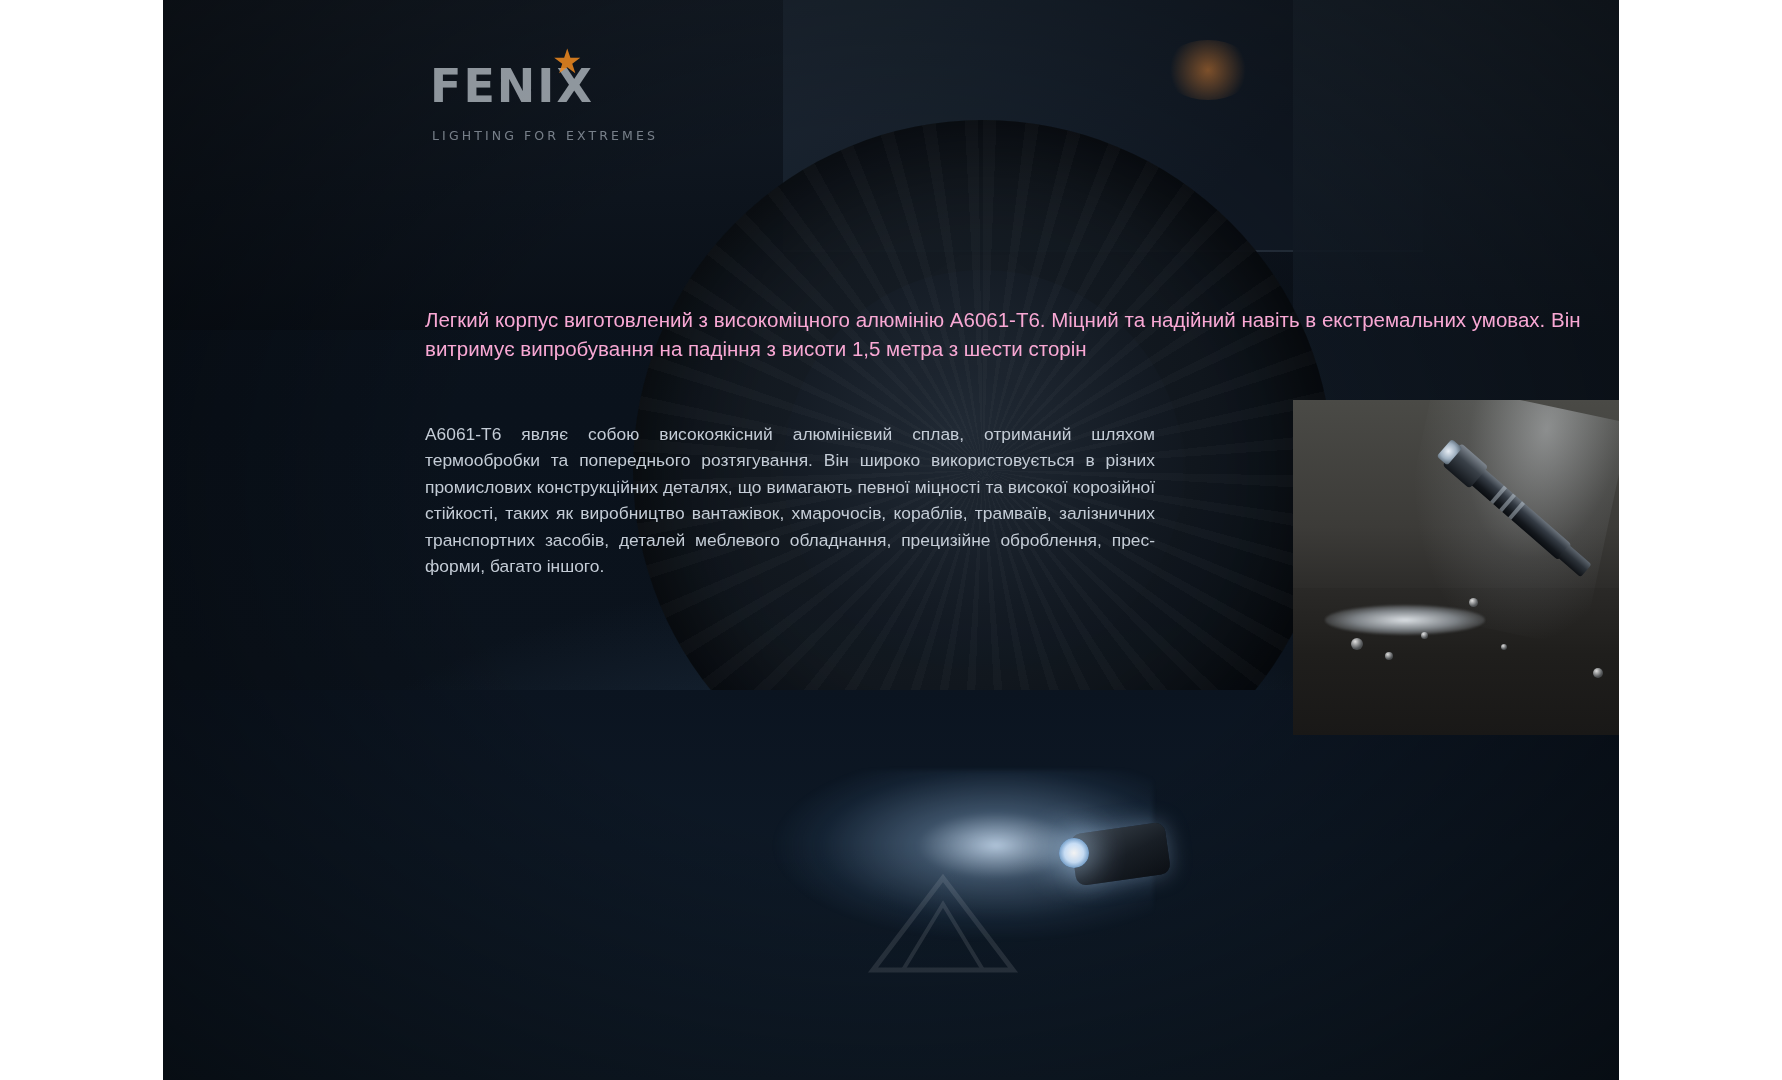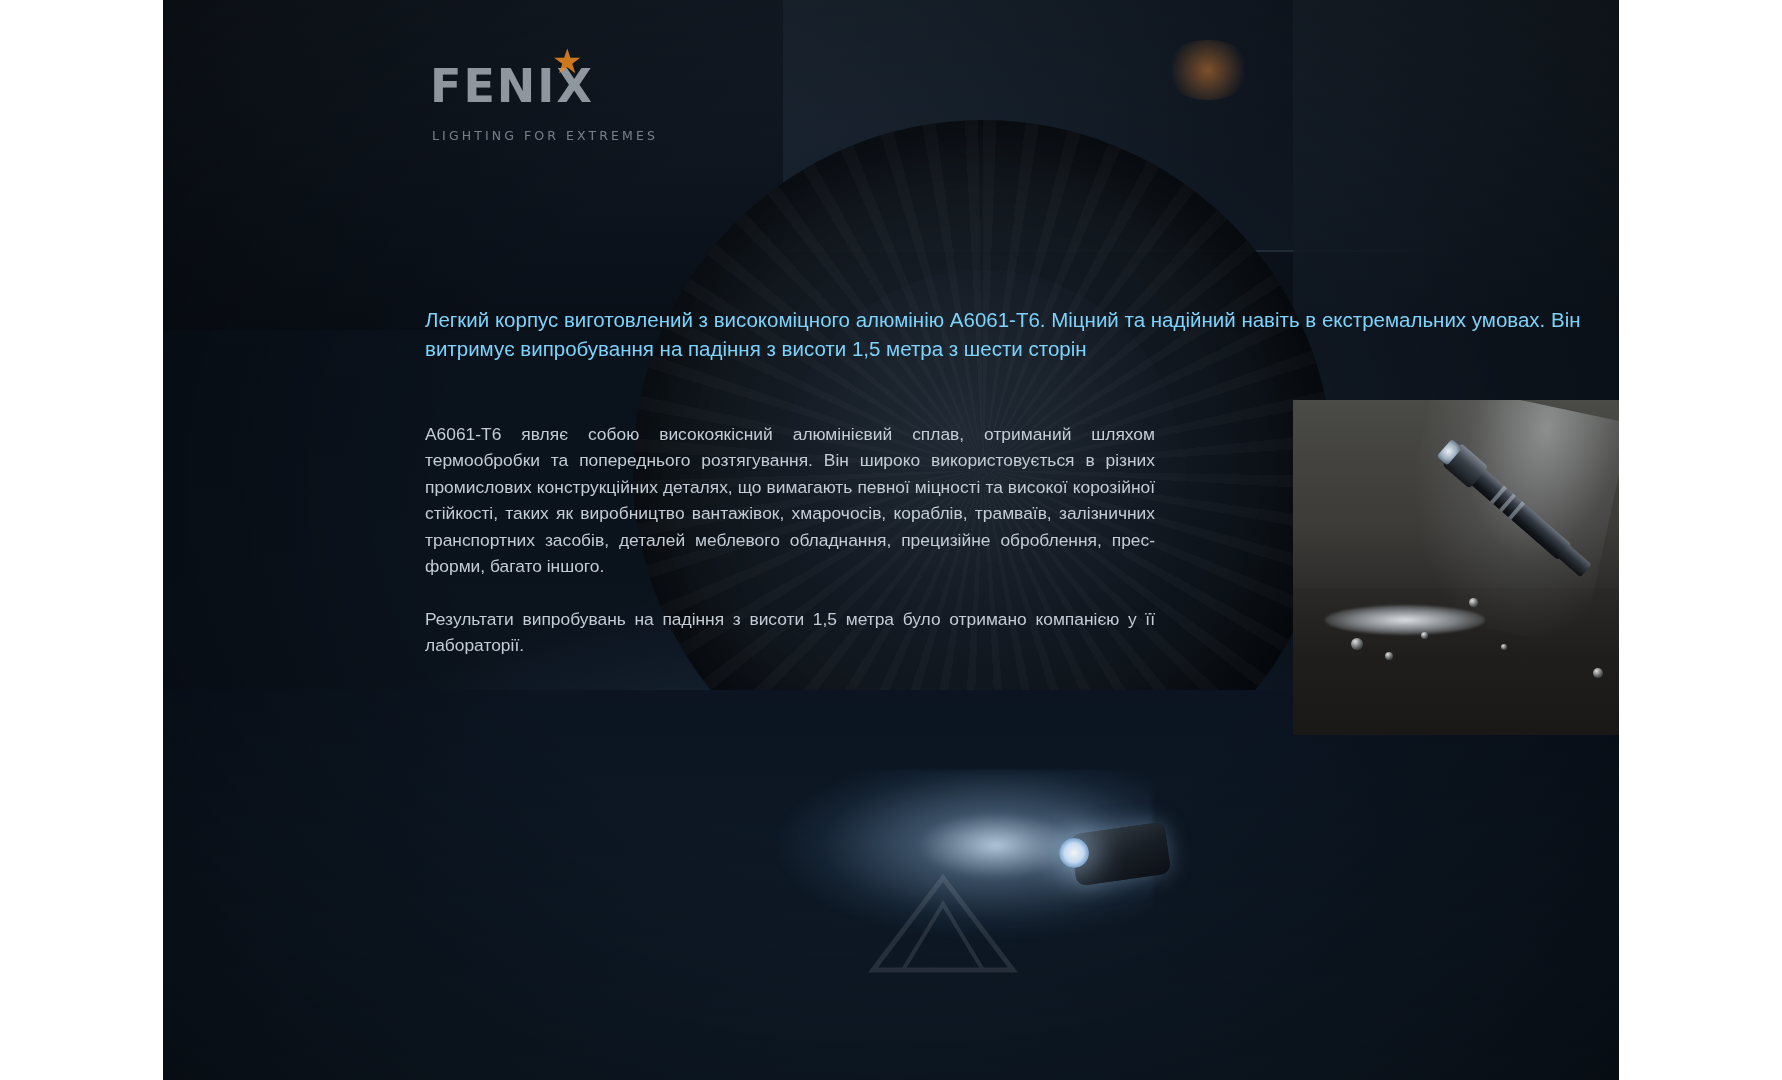--- a/index.html
+++ b/index.html
@@ -204,21 +204,21 @@
     font-family: "Liberation Sans", sans-serif;
     white-space: nowrap;
   }
 
   
   .lead {
     position: absolute;
     left: 262px;
     top: 305px;
     width: 1170px;
-    color: #7dd3fc;
+    color: #f9a8d4;
     font-size: 20.5px;
     line-height: 1.42;
   }
 
   
   .body-col {
     position: absolute;
     left: 262px;
     top: 405px;
     width: 730px;
@@ -348,21 +348,20 @@
       <div class="logo-word">FENIX</div>
       <div class="logo-star">★</div>
       <div class="logo-tag">LIGHTING FOR EXTREMES</div>
     </div>
 
 
     <div class="lead">Легкий корпус виготовлений з високоміцного алюмінію A6061-T6. Міцний та надійний навіть в екстремальних умовах. Він витримує випробування на падіння з висоти 1,5 метра з шести сторін</div>
 
     <div class="body-col">
       <p>A6061-T6 являє собою високоякісний алюмінієвий сплав, отриманий шляхом термообробки та попереднього розтягування. Він широко використовується в різних промислових конструкційних деталях, що вимагають певної міцності та високої корозійної стійкості, таких як виробництво вантажівок, хмарочосів, кораблів, трамваїв, залізничних транспортних засобів, деталей меблевого обладнання, прецизійне оброблення, прес-форми, багато іншого.</p>
-      <p>Результати випробувань на падіння з висоти 1,5 метра було отримано компанією у її лабораторії.</p>
     </div>
 
     <div class="photo">
       <div class="photo-bg"></div>
       <div class="photo-floor"></div>
       <div class="photo-light"></div>
       <div class="photo-splash"></div>
 
       <div class="photo-torch">
         <div class="torch-body"></div>

